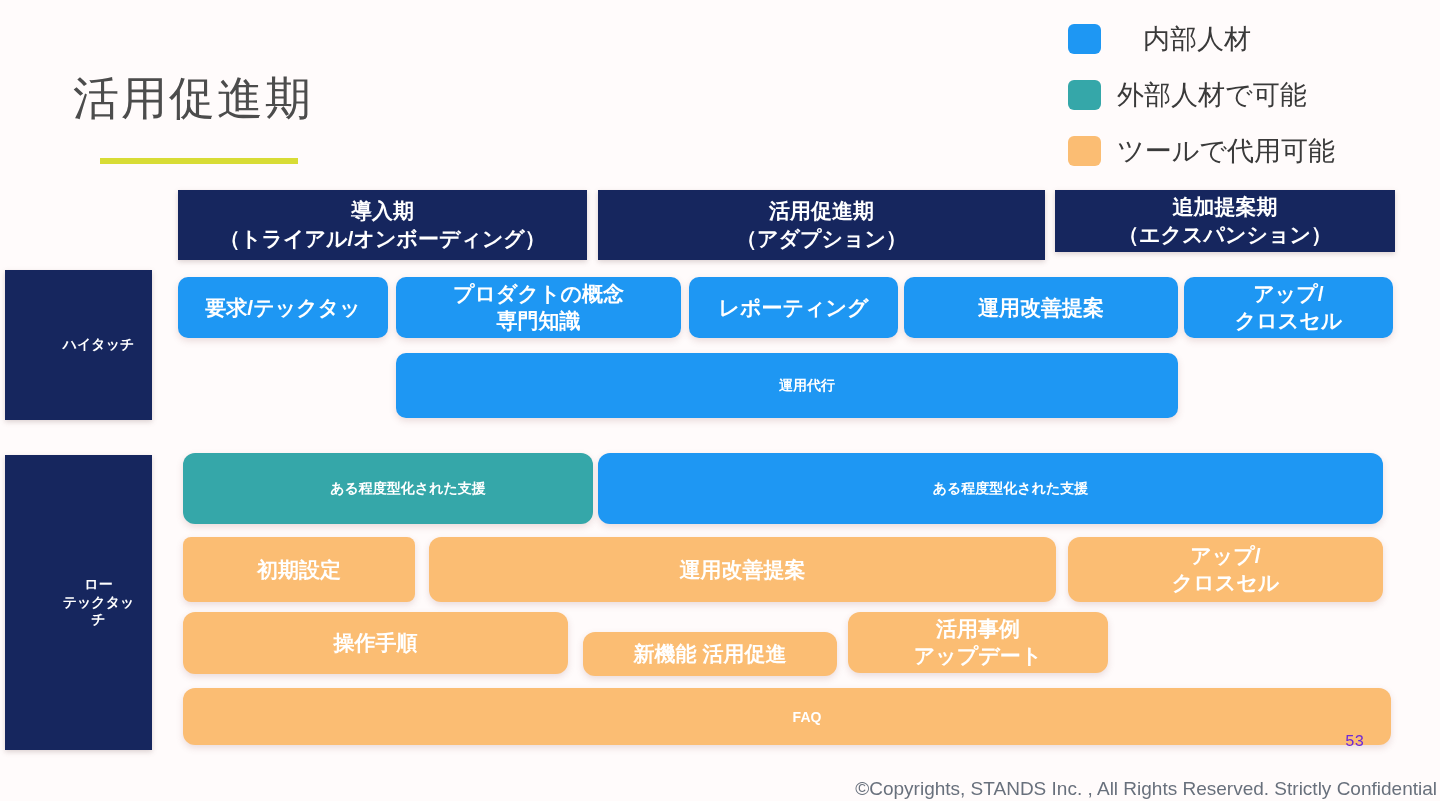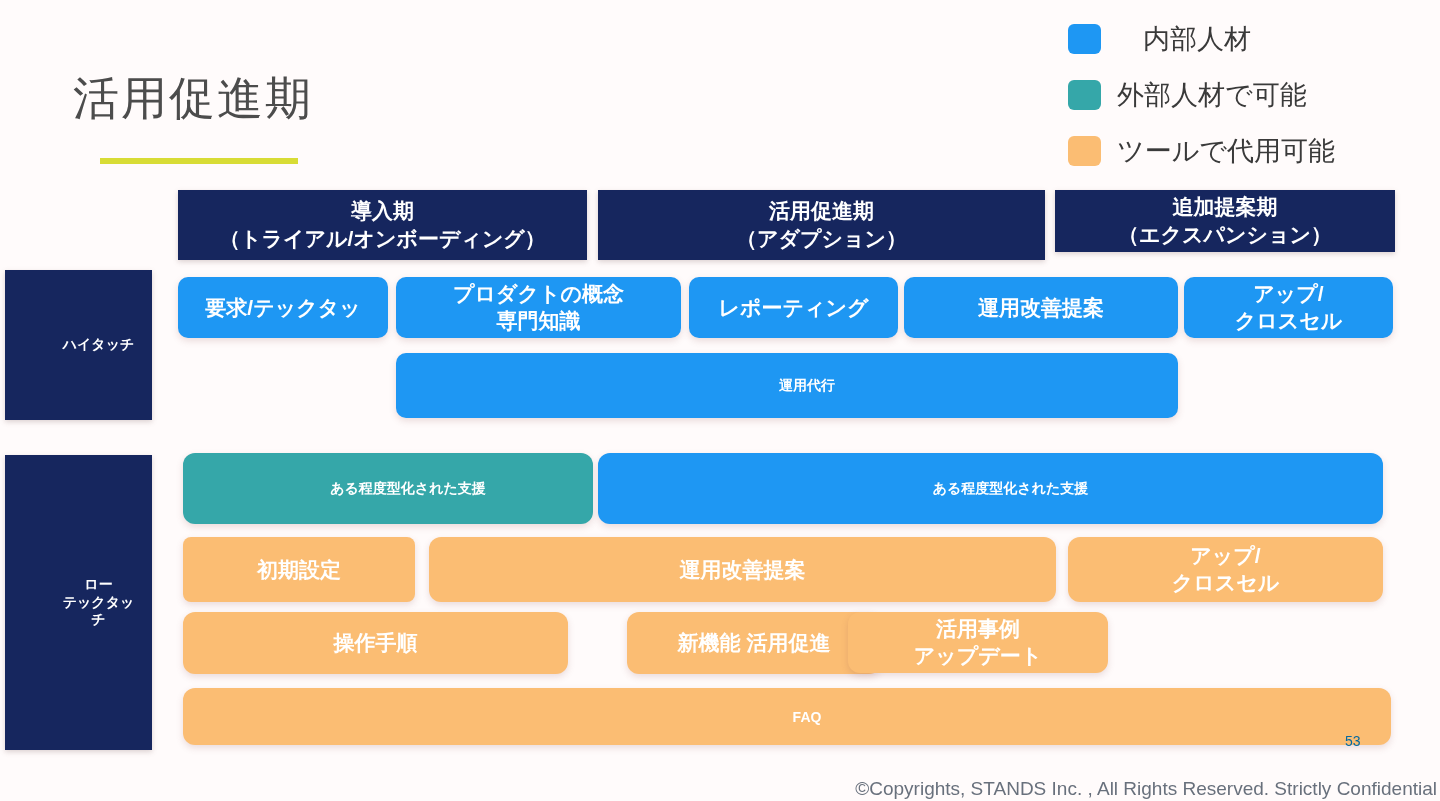--- a/index.html
+++ b/index.html
@@ -36,21 +36,21 @@
     box-sizing: border-box;
   }
   .cell-round { border-radius: 10px; box-shadow: 0 3px 7px rgba(140, 80, 80, 0.18); }
   .cell-round-lg { border-radius: 12px; box-shadow: 0 3px 7px rgba(140, 80, 80, 0.18); }
   .hdr { box-shadow: 0 2px 5px rgba(120, 90, 90, 0.25); }
   .hdr .hdr-inner { line-height: 1.35; font-size: 21px; }
   .ml { white-space: pre-line; line-height: 1.25; }
   .fs21 { font-size: 21px; }
   .fs22 { font-size: 14px; padding-left: 40px; }
 
-  .page-number { font-size: 14px; color: #0369a1; }
+  .page-number { font-size: 16px; color: #6d28d9; font-family: Liberation Mono, monospace; }
   .footer-copyright { font-size: 19px; color: #68707C; white-space: nowrap; }
 </style>
 </head>
 <body>
 
 <div class="slide">
 
   <div class="abs page-title" style="left:73px; top:68px;">活用促進期</div>
   <div class="abs title-underline" style="left: 100px; top: 158px; width: 198px; background-color: rgb(216, 220, 53);"></div>
 
@@ -105,21 +105,21 @@
 
   <div class="abs cell cell-round-lg fs22" style="left: 183px; top: 453px; width: 410px; height: 71px; background-color: rgb(53, 167, 169);">ある程度型化された支援</div>
   <div class="abs cell cell-round-lg fs22" style="left: 598px; top: 453px; width: 785px; height: 71px; background-color: rgb(30, 151, 243);">ある程度型化された支援</div>
 
   <div class="abs cell cell-round-lg fs21" style="left: 183px; top: 537px; width: 232px; height: 65px; background-color: rgb(251, 189, 115); border-radius: 8px;">初期設定</div>
   <div class="abs cell cell-round-lg fs21" style="left: 429px; top: 537px; width: 627px; height: 65px; background-color: rgb(251, 189, 115);">運用改善提案</div>
   <div class="abs cell cell-round-lg fs21 ml" style="left: 1068px; top: 537px; width: 315px; height: 65px; background-color: rgb(251, 189, 115);">アップ/
 クロスセル</div>
 
   <div class="abs cell cell-round-lg fs21" style="left: 183px; top: 612px; width: 385px; height: 62px; background-color: rgb(251, 189, 115);">操作手順</div>
-  <div class="abs cell cell-round-lg fs21" style="left: 583px; top: 612px; width: 254px; height: 62px; background-color: rgb(251, 189, 115); margin-left: 44px;">新機能 活用促進</div>
+  <div class="abs cell cell-round-lg fs21" style="left: 583px; top: 632px; width: 254px; height: 44px; background-color: rgb(251, 189, 115);">新機能 活用促進</div>
   <div class="abs cell cell-round-lg fs21 ml" style="left: 848px; top: 612px; width: 260px; height: 61px; background-color: rgb(251, 189, 115);">活用事例
 アップデート</div>
 
   <div class="abs cell cell-round-lg fs22" style="left: 183px; top: 688px; width: 1208px; height: 57px; background-color: rgb(251, 189, 115);">FAQ</div>
 
   <div class="abs page-number" style="left:1345px; top:733px;">53</div>
 
   <div class="abs footer-copyright" style="right:3px; top:778px;">©Copyrights, STANDS Inc. , All Rights Reserved. Strictly Confidential</div>
 
 </div>

